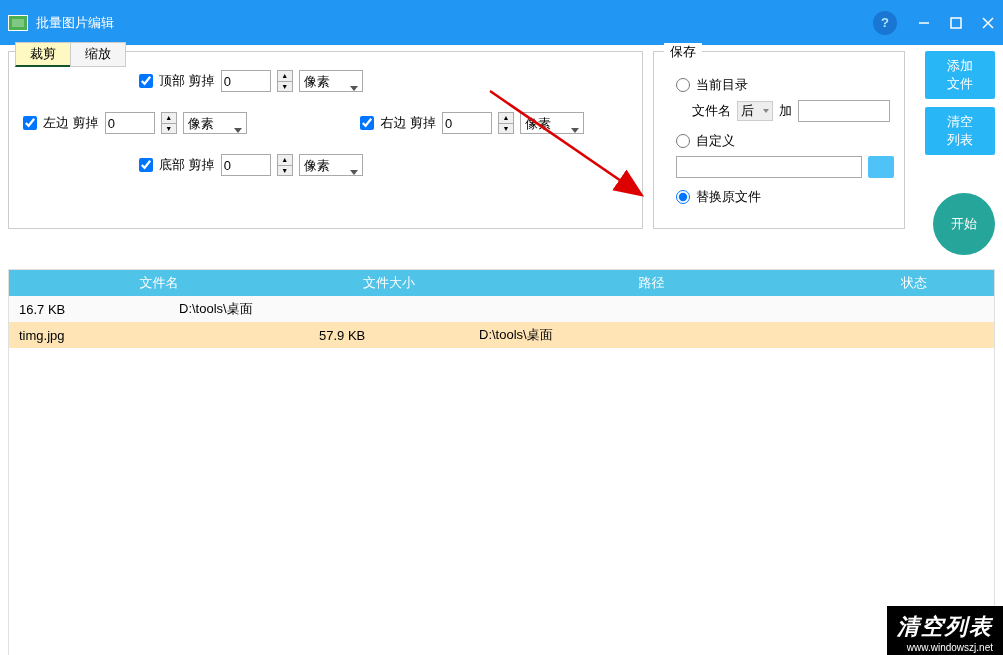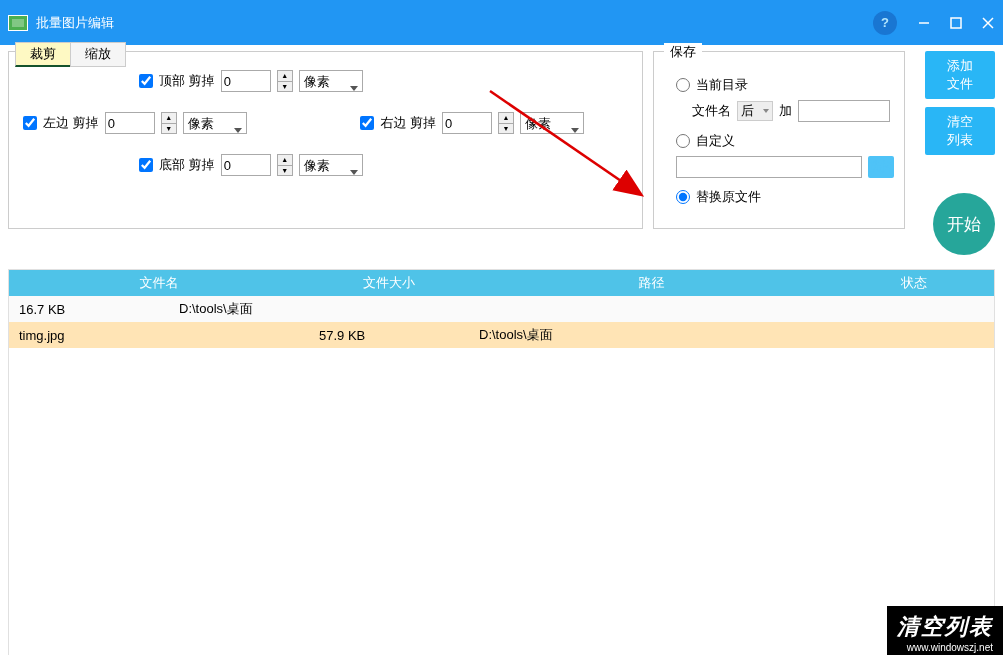--- a/index.html
+++ b/index.html
@@ -39,21 +39,21 @@
 .save-opt { display: flex; align-items: center; gap: 6px; margin: 6px 0 6px 12px; }
 .save-sub { display: flex; align-items: center; gap: 6px; margin: 4px 0 10px 28px; }
 .sub-select { width: 36px; height: 20px; background: #eee; border: 1px solid #ccc; display: flex; align-items: center; justify-content: space-between; padding: 0 3px; }
 .sub-select::after { content: ""; border-left: 3px solid transparent; border-right: 3px solid transparent; border-top: 4px solid #888; }
 .text-input { height: 22px; border: 1px solid #aaa; padding: 0 4px; }
 .path-row { display: flex; gap: 6px; margin: 4px 0 10px 12px; }
 .path-row .text-input { flex: 1; }
 .browse-btn { width: 36px; height: 22px; background: #4fc3f7; border: none; border-radius: 2px; color: #4fc3f7; cursor: pointer; }
 
 .blue-btn { background: #29b6f6; color: #fff; border: none; padding: 6px 18px; cursor: pointer; border-radius: 2px; width: 70px; }
-.start-btn { width: 62px; height: 62px; border-radius: 50%; background: #26a69a; color: #fff; border: none; font-size: 17px; cursor: pointer; margin-top: 30px; }
+.start-btn { width: 62px; height: 62px; border-radius: 50%; background: #26a69a; color: #fff; border: none; font-size: 13px; cursor: pointer; margin-top: 30px; }
 
 .arrow-svg { position: absolute; left: 480px; top: 86px; pointer-events: none; }
 
 .table { margin-top: 14px; border: 1px solid #e0e0e0; }
 .thead { display: flex; background: #4fc3e8; color: #fff; height: 26px; align-items: center; }
 .th, .td { padding: 0 10px; }
 .c1 { width: 300px; text-align: center; }
 .c2 { width: 160px; text-align: center; }
 .c3 { flex: 1; text-align: center; }
 .c4 { width: 160px; text-align: center; }

